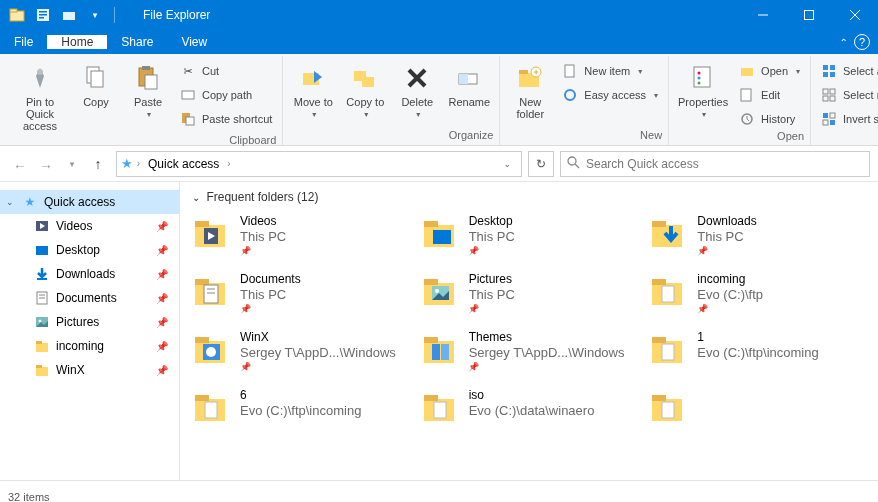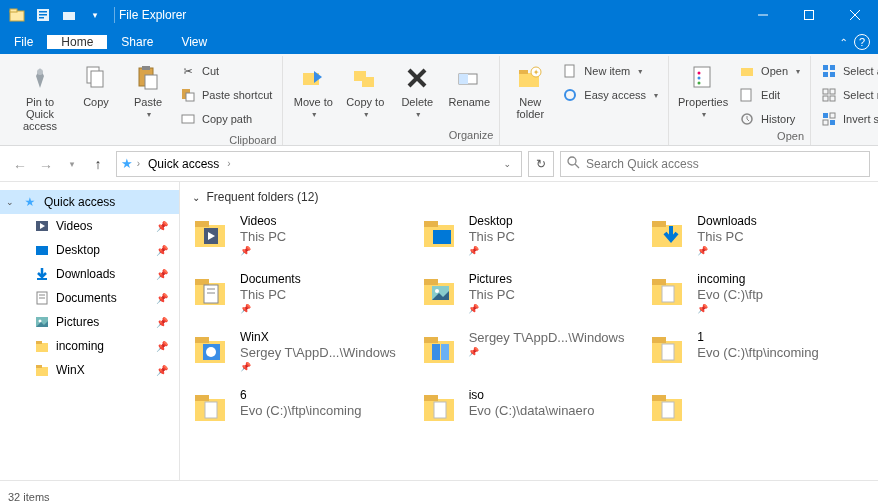--- a/index.html
+++ b/index.html
@@ -3,21 +3,21 @@
 <meta charset="utf-8">
 <style>
 * { margin: 0; padding: 0; box-sizing: border-box; font-family: "Segoe UI", sans-serif; }
 body { width: 878px; height: 502px; background: #fff; overflow: hidden; font-size: 12px; color: #000; }
 
 
 .titlebar { height: 30px; background: #0078d7; display: flex; align-items: center; color: #fff; }
 .titlebar .qat { display: flex; align-items: center; gap: 4px; padding-left: 6px; }
 .titlebar .qat-icon { width: 22px; height: 22px; display: flex; align-items: center; justify-content: center; font-size: 11px; }
 .titlebar .divider { width: 1px; height: 16px; background: rgba(255,255,255,0.4); margin: 0 4px; }
-.titlebar .title-txt { margin-left: 0; font-size: 12px; }
+.titlebar .title-txt { margin-left: 24px; font-size: 12px; }
 .titlebar .win-controls { margin-left: auto; display: flex; }
 .titlebar .win-btn { width: 46px; height: 30px; display: flex; align-items: center; justify-content: center; }
 
 
 .tabrow { height: 24px; background: #0078d7; display: flex; align-items: center; position: relative; }
 .tabrow .ftab { padding: 0 14px; display: flex; align-items: center; color: #fff; background: #0078d7; font-size: 12px; }
 .tabrow .tab { padding: 0 14px; display: flex; align-items: center; font-size: 12px; color: #fff; }
 .tabrow .tab.active { background: #fff; color: #333; }
 .tabrow .right-ctrls { margin-left: auto; display: flex; align-items: center; padding-right: 8px; gap: 6px; }
 .tabrow .help-icon { width: 16px; height: 16px; background: #0078d7; border-radius: 50%; color: #fff; display: flex; align-items: center; justify-content: center; font-size: 11px; border:1px solid #fff;}
@@ -174,33 +174,33 @@
         <span class="dd-arrow">▾</span>
       </div>
       <div class="small-col">
         <div class="small-btn">
             <span class="sic">✂</span>
             <span>Cut</span>
           </div>
         <div class="small-btn">
             <span class="sic">
               <svg width="14" height="14">
+                <rect x="1" y="3" width="12" height="8" fill="#fff" stroke="#888"></rect>
+              </svg>
+            </span>
+            <span>Copy path</span>
+          </div>
+        <div class="small-btn">
+            <span class="sic">
+              <svg width="14" height="14">
                 <rect x="1" y="1" width="8" height="10" fill="#d9a34a"></rect>
                 <rect x="5" y="5" width="8" height="8" fill="#fff" stroke="#888"></rect>
               </svg>
             </span>
             <span>Paste shortcut</span>
-          </div>
-        <div class="small-btn">
-            <span class="sic">
-              <svg width="14" height="14">
-                <rect x="1" y="3" width="12" height="8" fill="#fff" stroke="#888"></rect>
-              </svg>
-            </span>
-            <span>Copy path</span>
           </div>
       </div>
     </div>
     <div class="rlabel">Clipboard</div>
   </div>
 
   <div class="rgroup">
     <div class="rbody">
       <div class="big-btn narrow">
         <span class="ic">
@@ -272,20 +272,21 @@
             <span class="sic">
               <svg width="14" height="14">
                 <circle cx="7" cy="7" r="5" fill="none" stroke="#3a8ee6" stroke-width="2"></circle>
               </svg>
             </span>
             <span>Easy access</span>
             <span class="dd-arrow">▾</span>
           </div>
       </div>
     </div>
+    <div class="rlabel">New</div>
   </div>
 
   <div class="rgroup">
     <div class="rbody">
       <div class="big-btn">
         <span class="ic">
             <svg width="26" height="26">
               <rect x="4" y="2" width="16" height="20" fill="#fff" stroke="#888"></rect>
               <circle cx="9" cy="8" r="1.5" fill="#e06"></circle>
               <circle cx="9" cy="13" r="1.5" fill="#3a8ee6"></circle>
@@ -597,20 +598,21 @@
         <div class="folder-item">
           <div class="fic">
             <svg width="38" height="38">
               <rect x="3" y="11" width="30" height="22" fill="#ffd86b"></rect>
               <rect x="3" y="7" width="14" height="6" fill="#e8b44a"></rect>
               <rect x="11" y="14" width="8" height="16" fill="#3a8ee6"></rect>
               <rect x="20" y="14" width="8" height="16" fill="#6ab0f3"></rect>
             </svg>
           </div>
           <div class="ftxt">
+            <span class="fname">Themes</span>
             <span class="floc">Sergey T\AppD...\Windows</span>
             <span class="fpin">📌</span>
           </div>
         </div>
         <div class="folder-item">
           <div class="fic">
             <svg width="38" height="38">
               <rect x="3" y="11" width="30" height="22" fill="#ffd86b"></rect>
               <rect x="3" y="7" width="14" height="6" fill="#e8b44a"></rect>
               <rect x="13" y="14" width="12" height="16" fill="#fff" stroke="#bbb"></rect>

